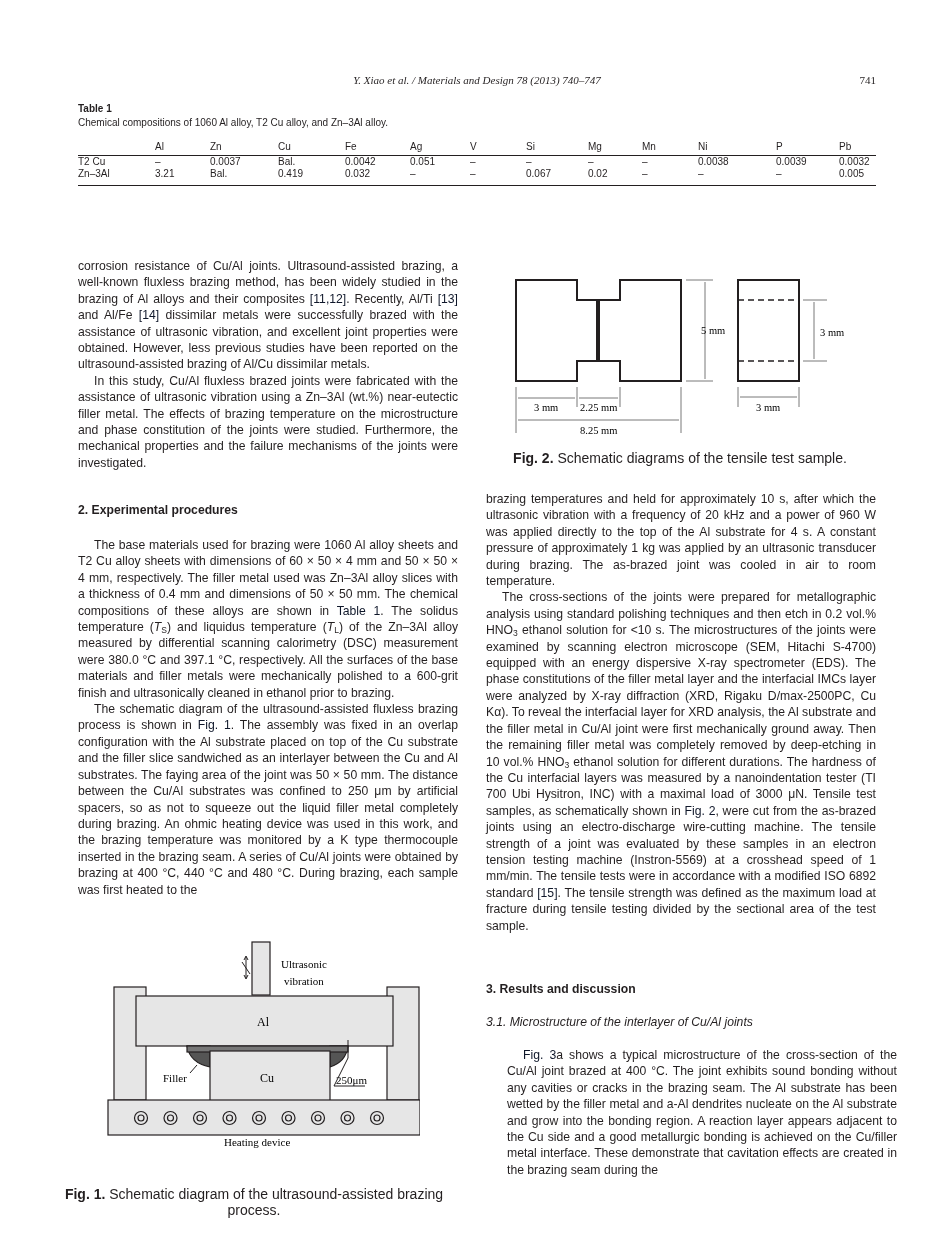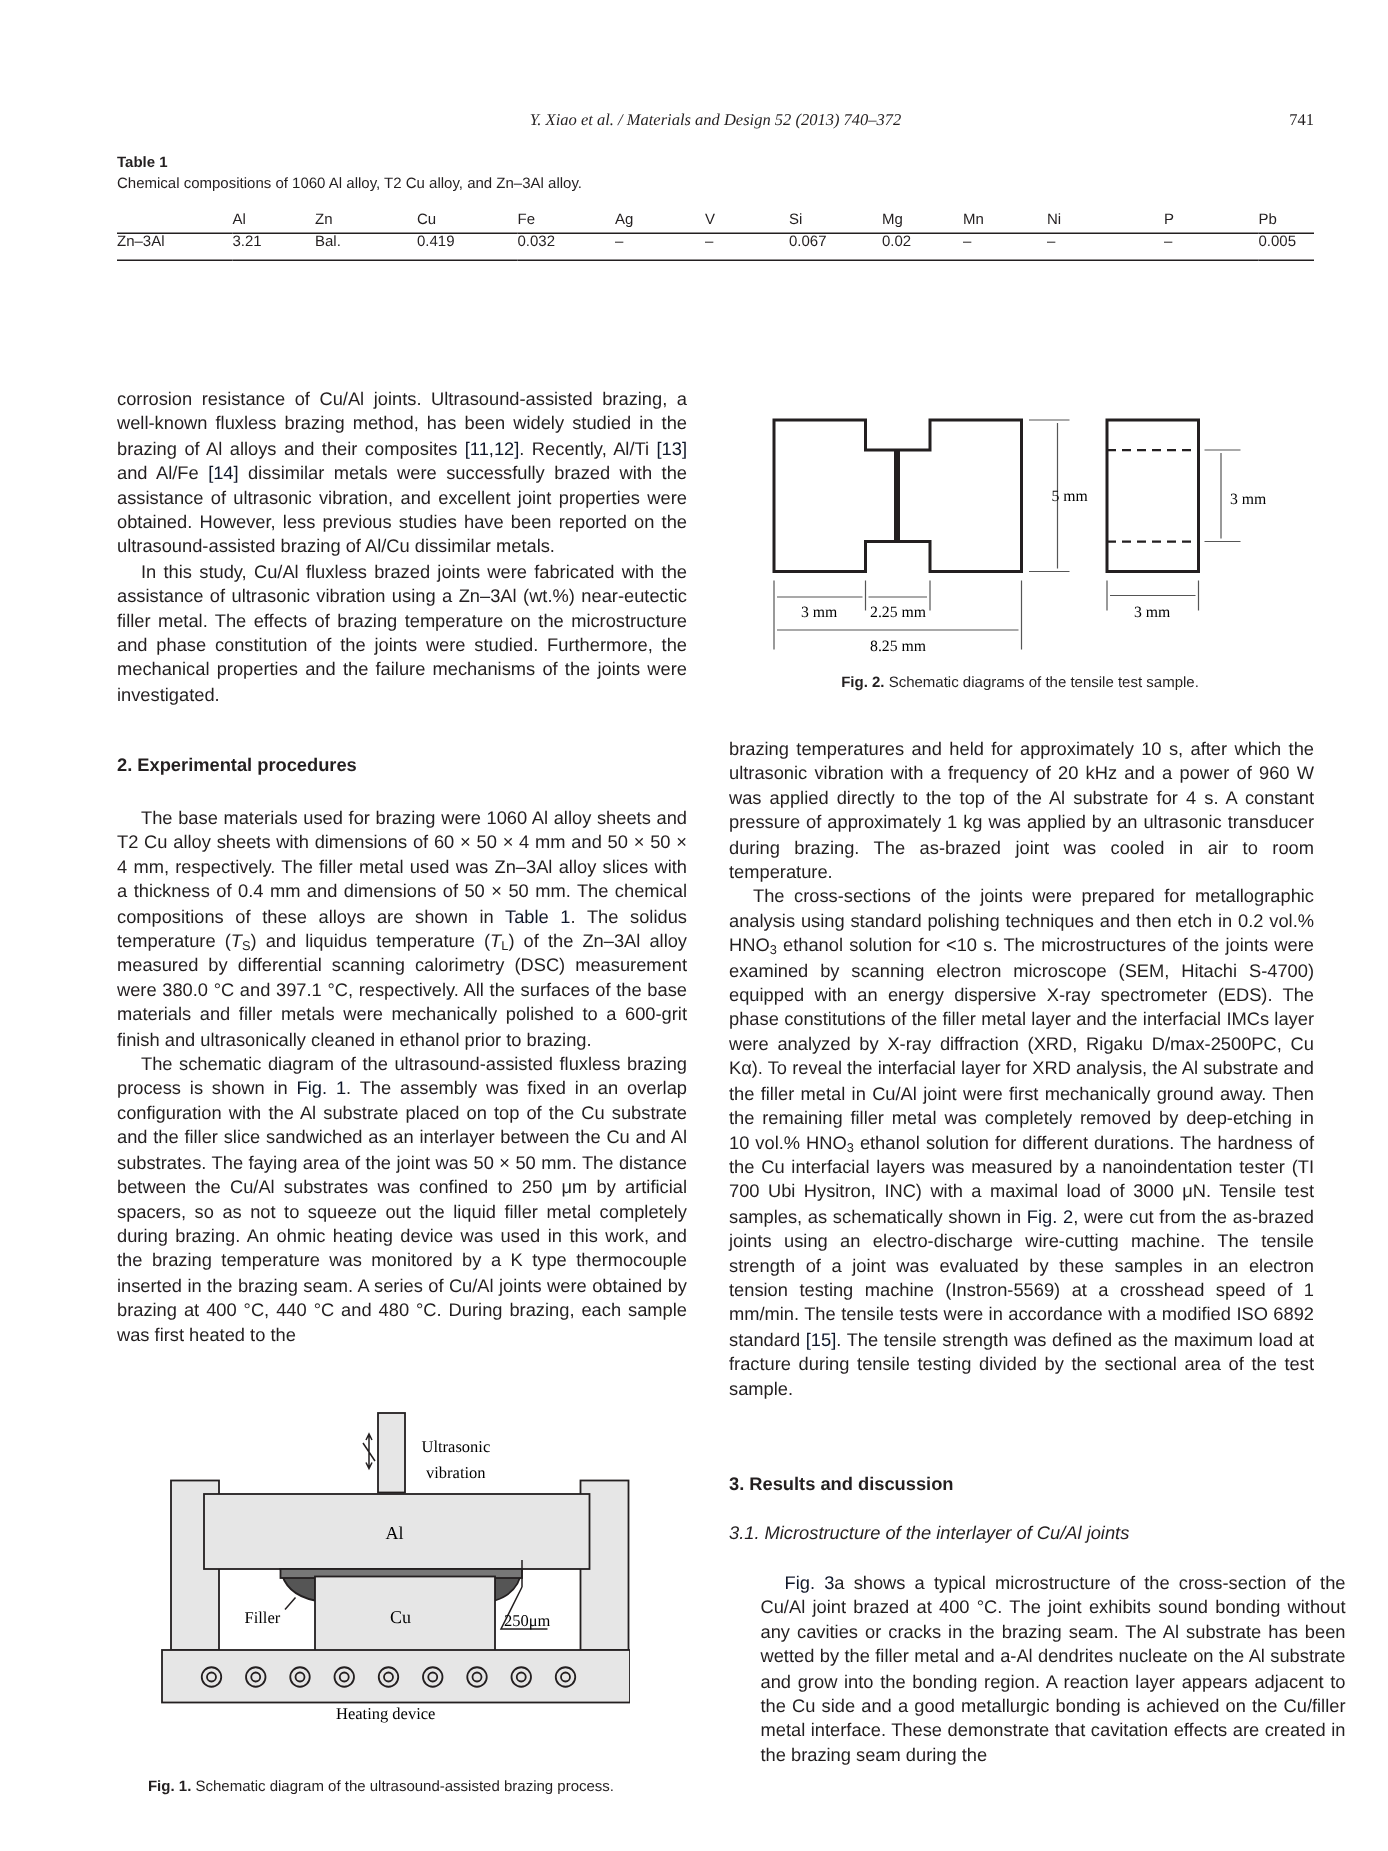--- a/index.html
+++ b/index.html
@@ -18,30 +18,30 @@
   .tbl .hdr2 td { padding-top: 6px; height: 14px; border-bottom: 1px solid #231f20; }
   .tbl .comp-line { border-bottom: 1px solid #231f20; }
   .tbl .body-first td { padding-top: 5px; }
   .tbl .body-last td { padding-bottom: 5px; margin-top: 40px; }
   .col { position: absolute; font-family: "Liberation Sans", sans-serif; font-size: 12.2px; line-height: 16.4px; text-align: justify; }
   .col p { margin: 0; text-indent: 0; }
   .col p.ind { text-indent: 16px; }
   .link { color: #0f172a; }
   .sec-h { font-family: "Liberation Sans", sans-serif; font-weight: bold; font-size: 12.2px; position: absolute; }
   .subsec-h { font-family: "Liberation Sans", sans-serif; font-style: italic; font-size: 12.2px; position: absolute; }
-  .figcap { position: absolute; font-family: "Liberation Sans", sans-serif; font-size: 10px; text-align: center; }
+  .figcap { position: absolute; font-family: "Liberation Sans", sans-serif; font-size: 14px; text-align: center; }
   .figcap b { font-weight: bold; }
   sub { font-size: 70%; vertical-align: -2px; line-height: 0; }
   svg text { font-family: "Liberation Serif", serif; }
 </style>
 </head>
 <body>
 
 <div class="runhead">
-  <span class="center">Y. Xiao et al. / Materials and Design 52 (2013) 740–372</span>
+  <span class="center">Y. Xiao et al. / Materials and Design 78 (2013) 740–747</span>
   <span class="pg">741</span>
 </div>
 
 <div class="tbl-label">Table 1</div>
 <div class="tbl-caption">Chemical compositions of 1060 Al alloy, T2 Cu alloy, and Zn–3Al alloy.</div>
 <div class="tbl">
   <table>
     <colgroup>
       <col style="width:77px">
         <col style="width:55px">
@@ -68,20 +68,35 @@
           <td>V</td>
           <td>Si</td>
           <td>Mg</td>
           <td>Mn</td>
           <td>Ni</td>
           <td>P</td>
           <td>Pb</td>
         </tr>
     </tbody>
       <tbody id="tbl-body">
+        <tr>
+          <td>T2 Cu</td>
+          <td>–</td>
+          <td>0.0037</td>
+          <td>Bal.</td>
+          <td>0.0042</td>
+          <td>0.051</td>
+          <td>–</td>
+          <td>–</td>
+          <td>–</td>
+          <td>–</td>
+          <td>0.0038</td>
+          <td>0.0039</td>
+          <td>0.0032</td>
+        </tr>
         <tr class="body-last bottomrule">
           <td style="border-bottom: 1px solid rgb(35, 31, 32);">Zn–3Al</td>
           <td style="border-bottom: 1px solid rgb(35, 31, 32);">3.21</td>
           <td style="border-bottom: 1px solid rgb(35, 31, 32);">Bal.</td>
           <td style="border-bottom: 1px solid rgb(35, 31, 32);">0.419</td>
           <td style="border-bottom: 1px solid rgb(35, 31, 32);">0.032</td>
           <td style="border-bottom: 1px solid rgb(35, 31, 32);">–</td>
           <td style="border-bottom: 1px solid rgb(35, 31, 32);">–</td>
           <td style="border-bottom: 1px solid rgb(35, 31, 32);">0.067</td>
           <td style="border-bottom: 1px solid rgb(35, 31, 32);">0.02</td>

